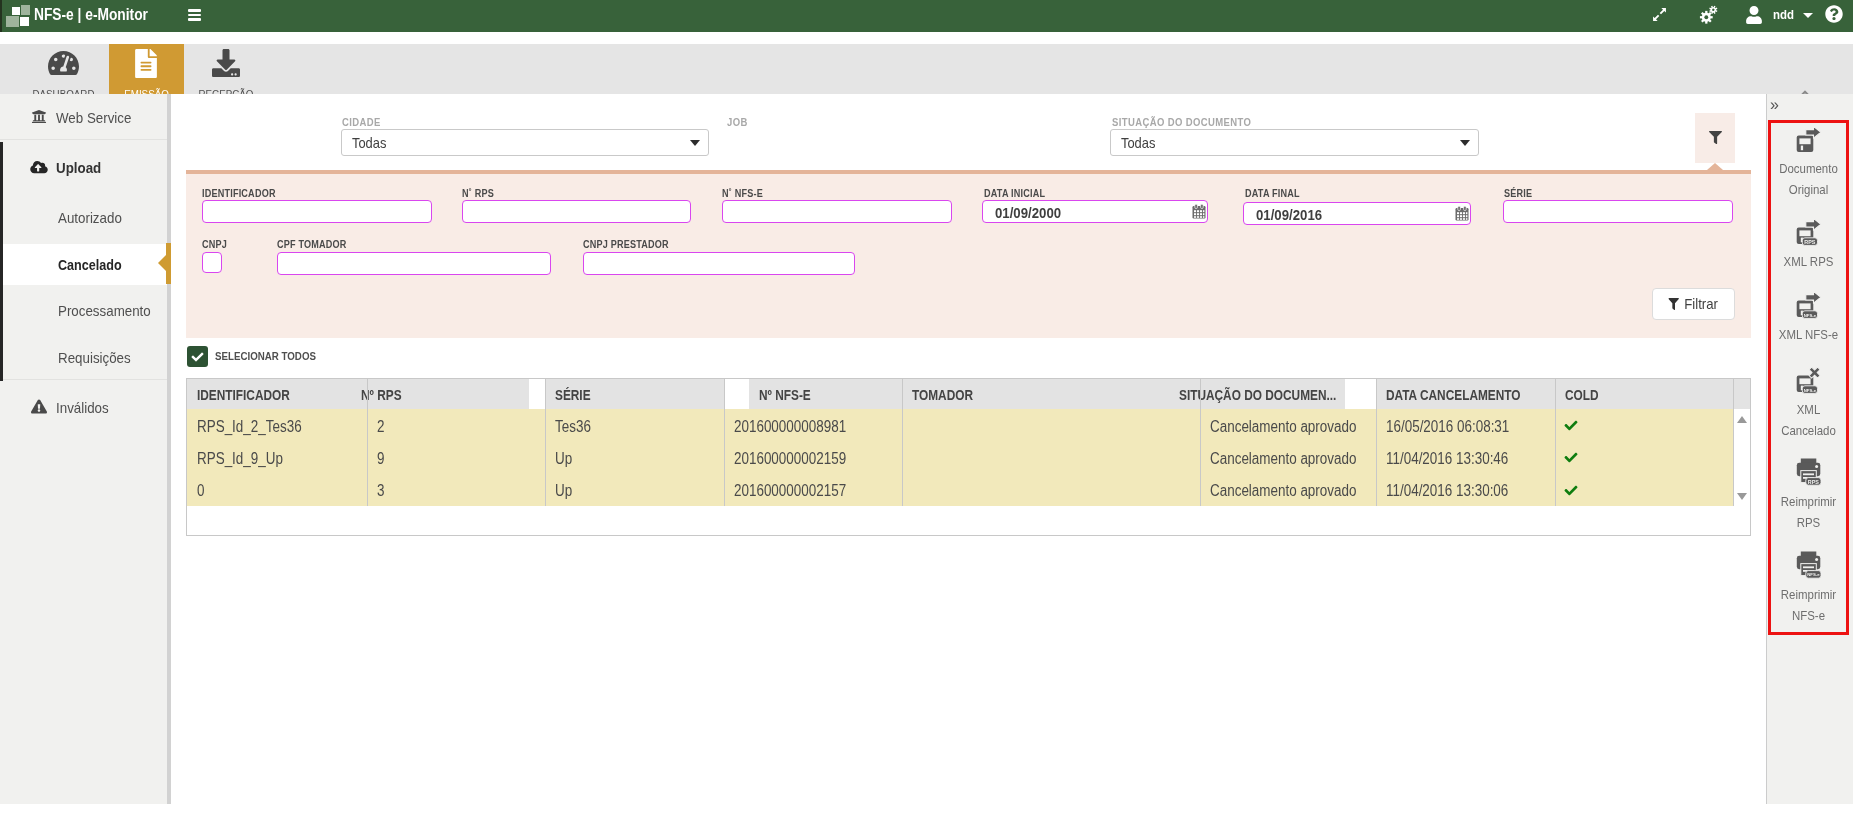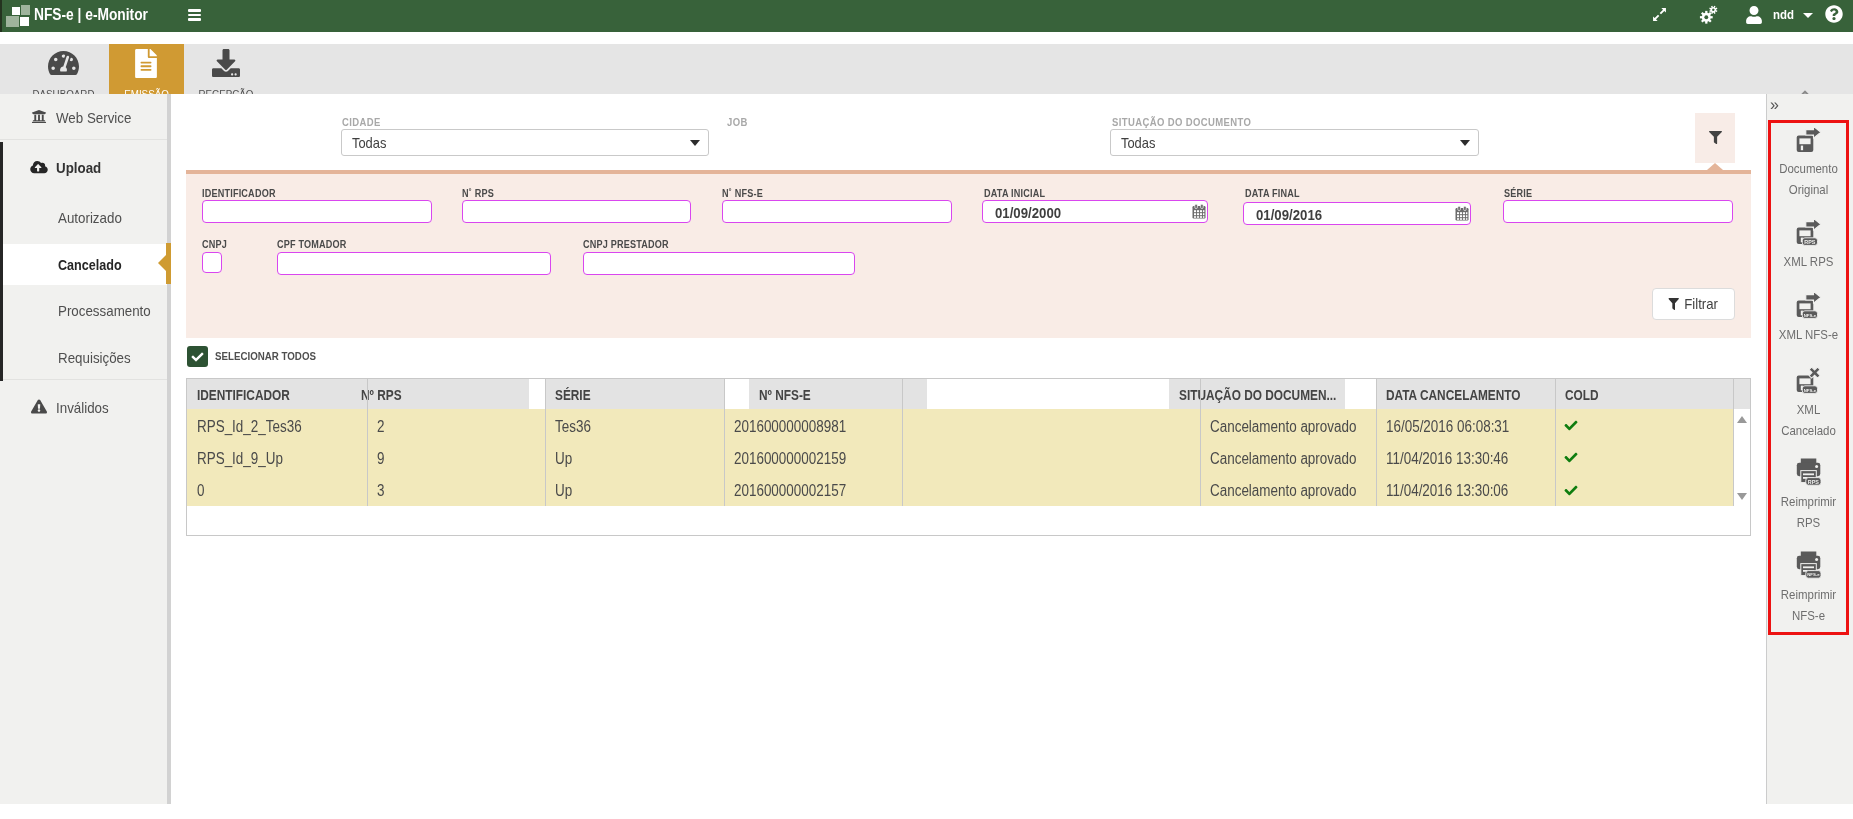--- a/index.html
+++ b/index.html
@@ -262,20 +262,23 @@
         </div>
       <div class="th" style="left:164px;width:178px;">
           <div class="t">Nº RPS</div>
         </div>
       <div class="th" style="left:358px;width:179px;">
           <div class="t">SÉRIE</div>
         </div>
       <div class="th" style="left:537px;width:178px;margin-left:25px;">
           <div class="t">Nº NFS-E</div>
         </div>
+      <div class="th" style="left:715px;width:298px;">
+          <div class="t">TOMADOR</div>
+        </div>
       <div class="th" style="left:982px;width:176px;">
           <div class="t">SITUAÇÃO DO DOCUMEN...</div>
         </div>
       <div class="th" style="left:1189px;width:179px;">
           <div class="t">DATA CANCELAMENTO</div>
         </div>
       <div class="th" style="left:1368px;width:178px;">
           <div class="t">COLD</div>
         </div>
       <div class="th" style="left:1546px;width:17px;"></div>

